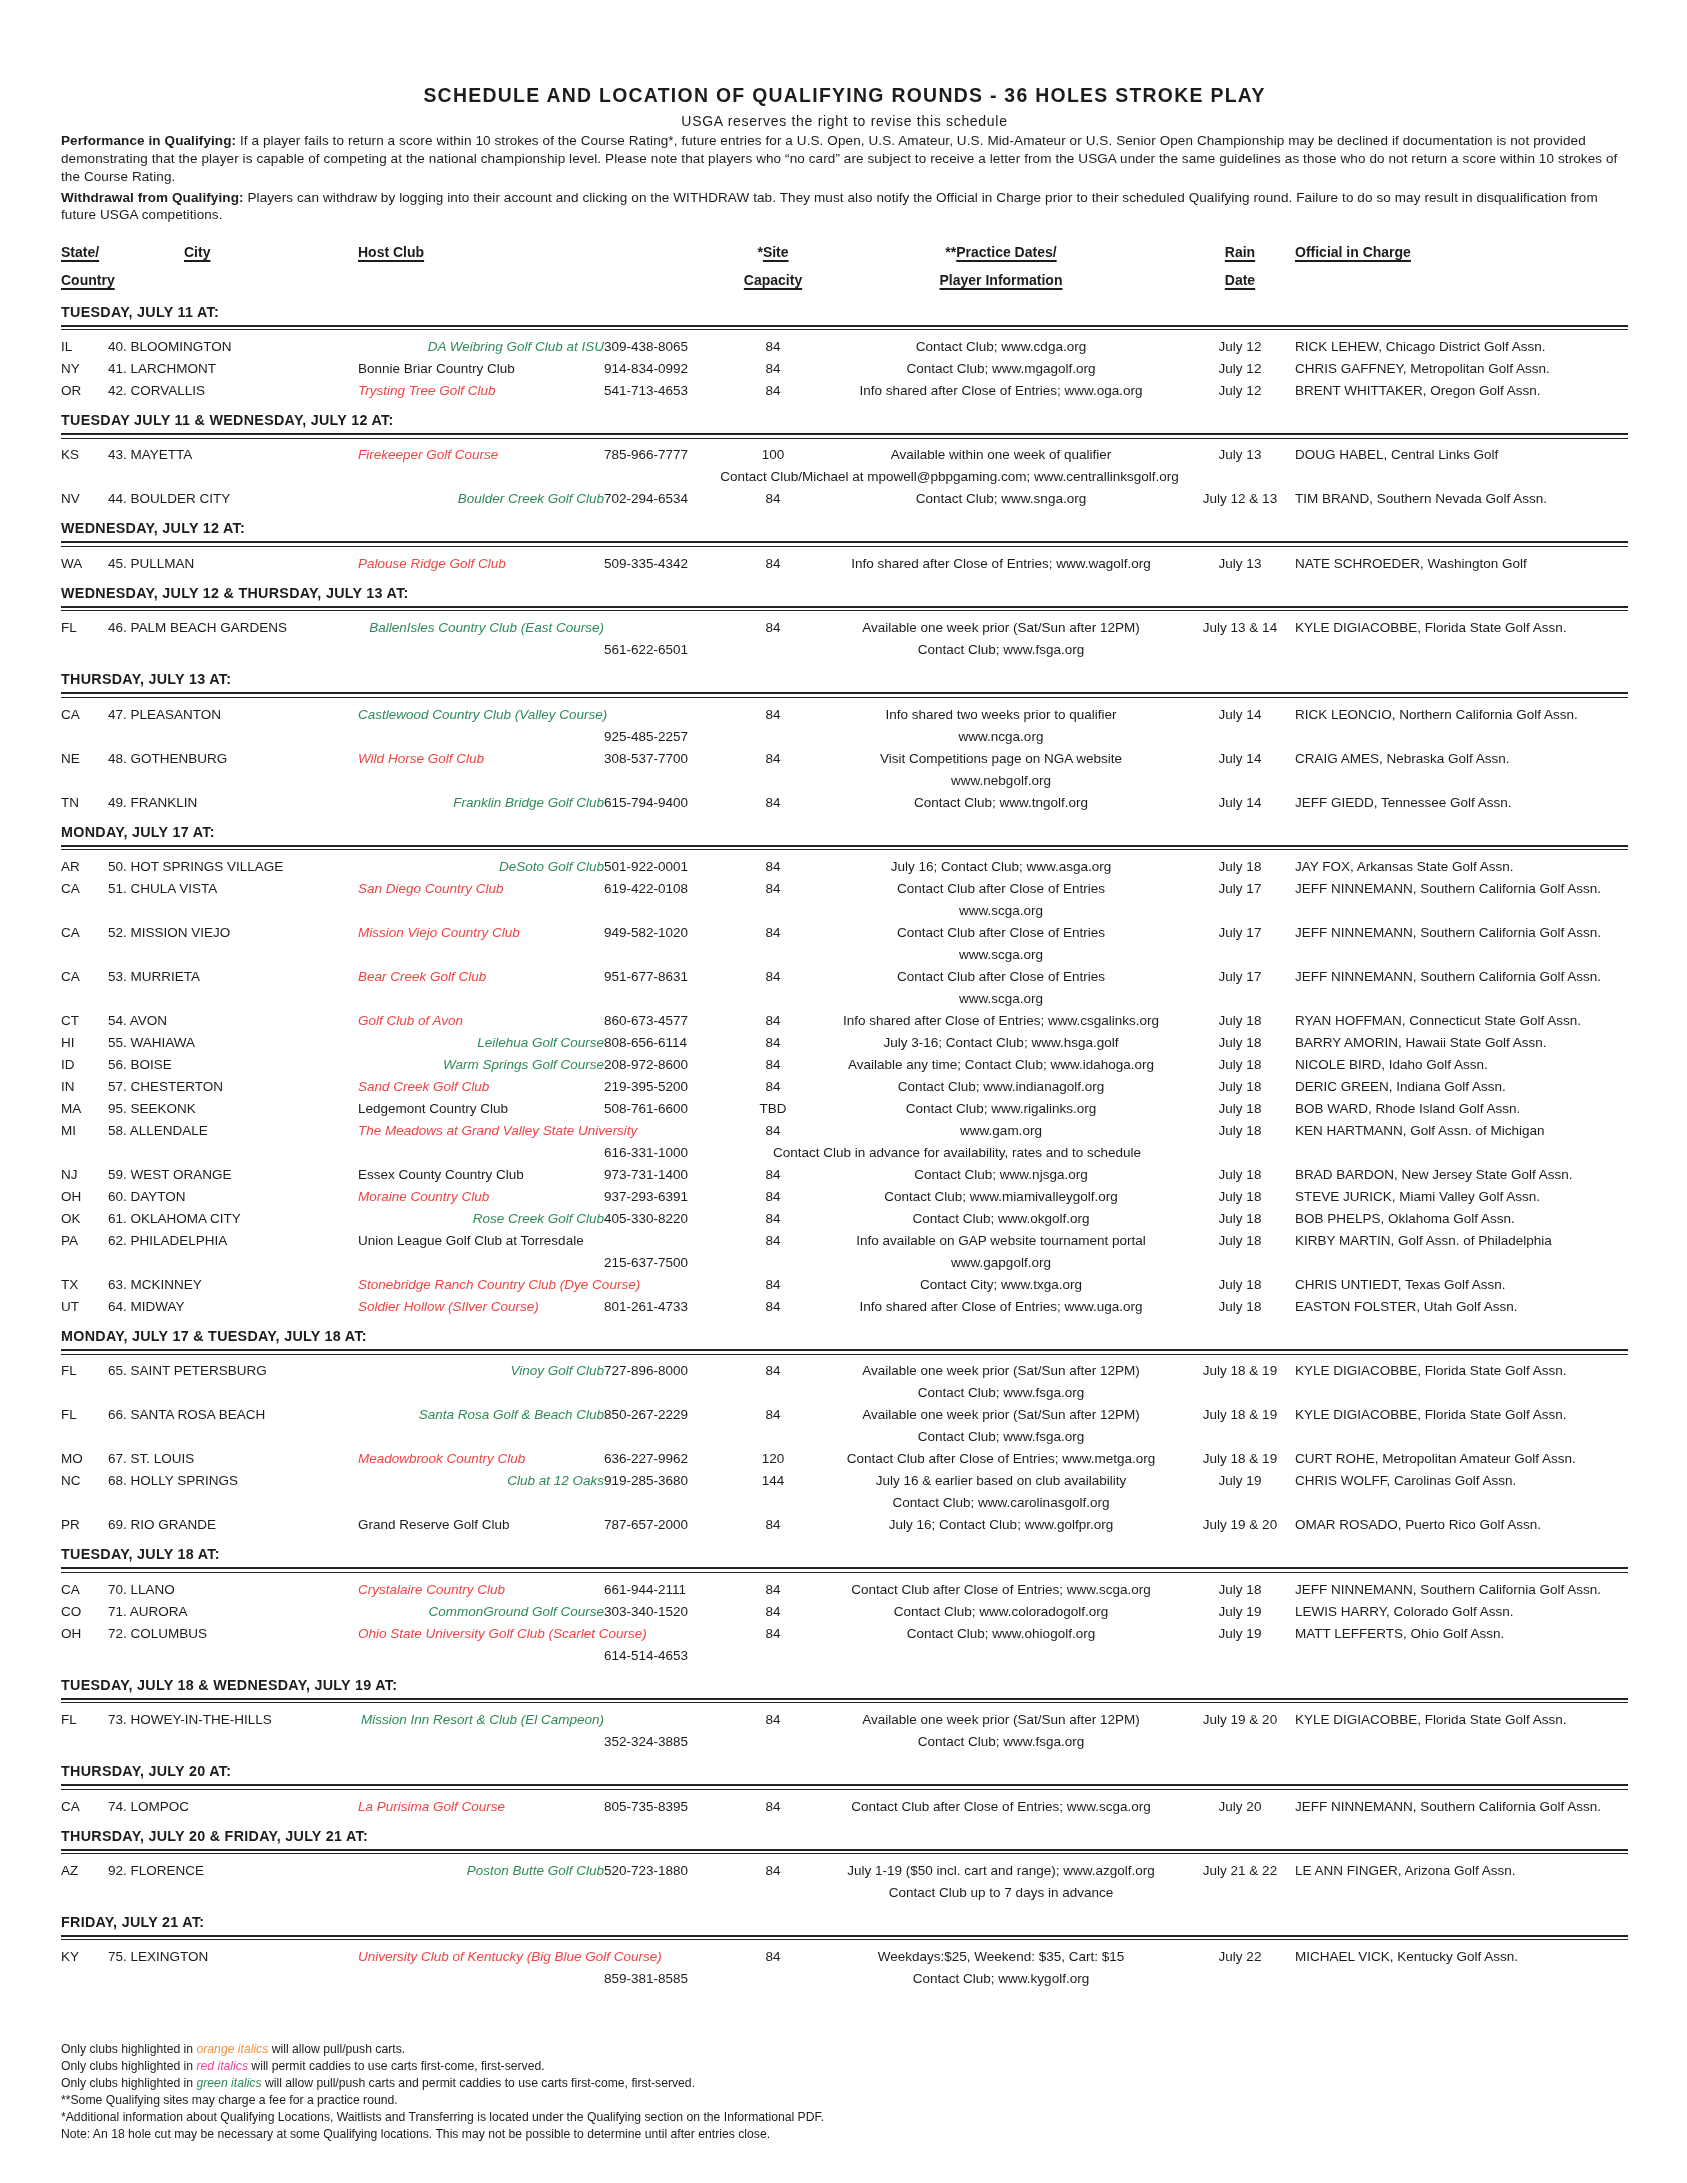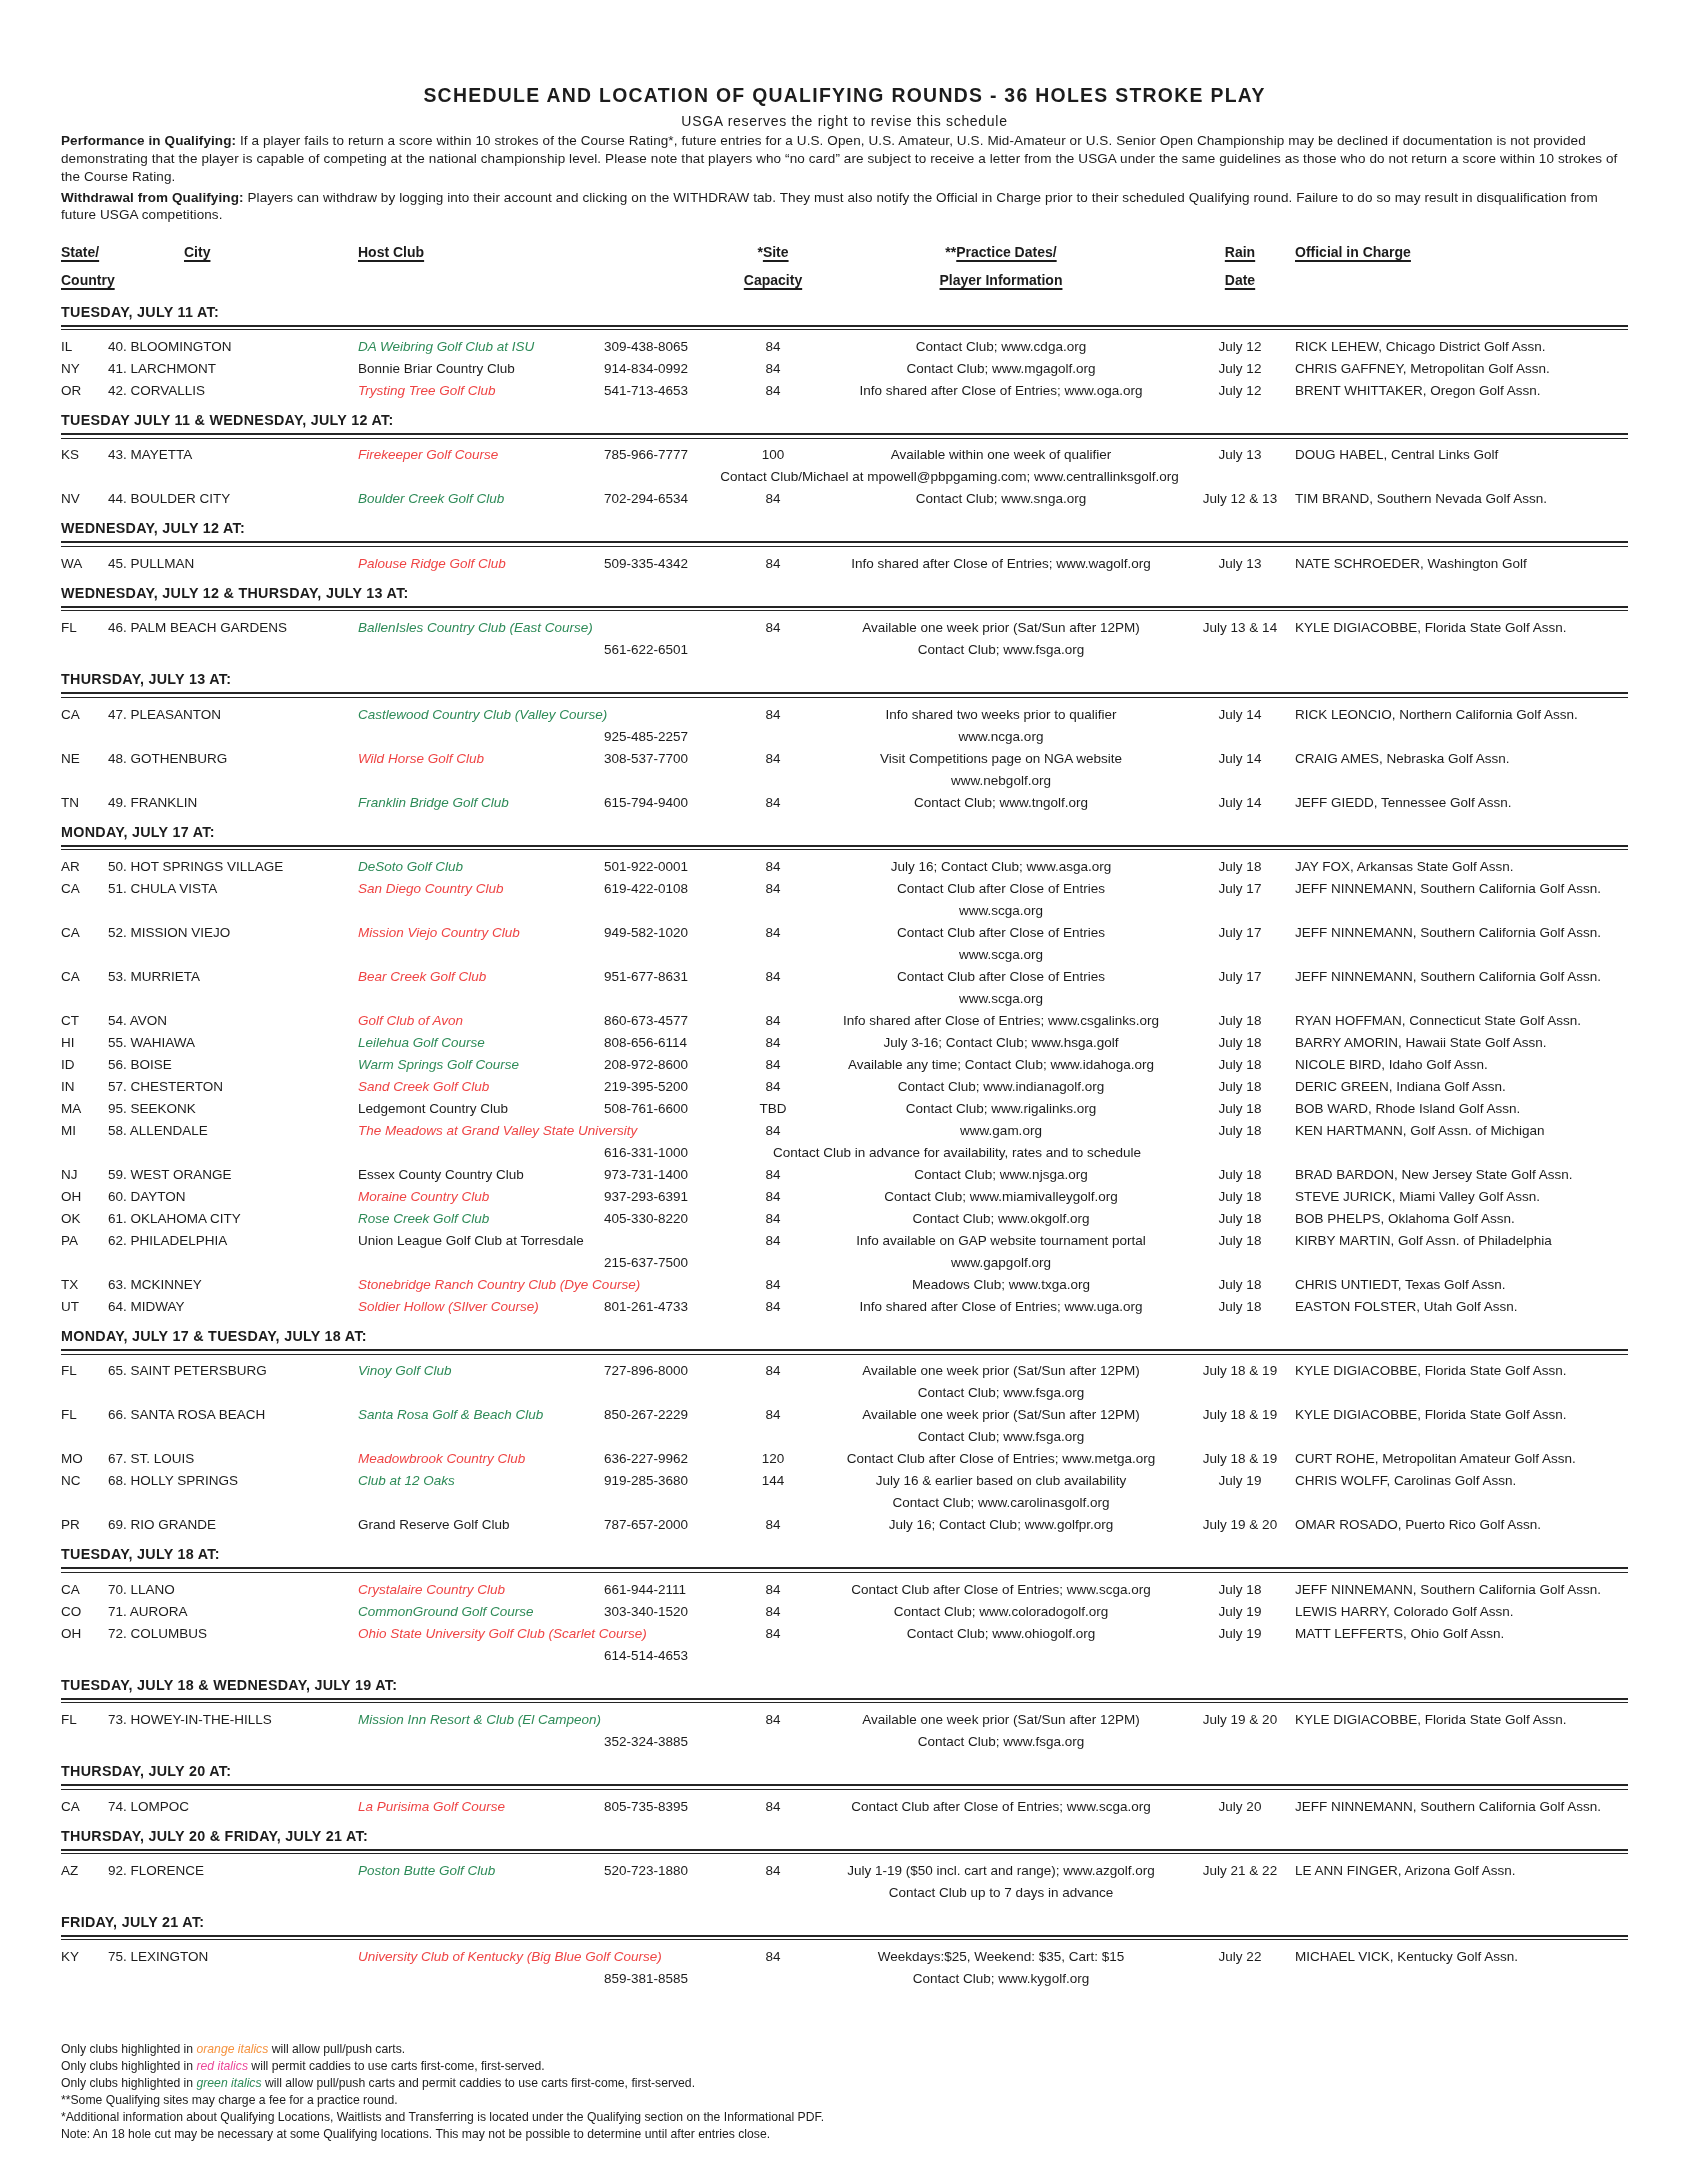--- a/index.html
+++ b/index.html
@@ -16,21 +16,21 @@
   .thead .c5,.thead .c6,.thead .c7{text-align:center;}
   .u{text-decoration:underline;text-decoration-thickness:1.7px;text-underline-offset:3.4px;}
   .sec-h{font-weight:bold;font-size:14.3px;letter-spacing:0.3px;margin-top:10px;white-space:nowrap;}
   .sec-rule{height:2.5px;border-top:2.5px solid #242424;border-bottom:1.3px solid #242424;margin:5px 0 5.9px;}
   .trow{font-size:13.5px;line-height:22px;}
   .trow>div{white-space:nowrap;}
   .cell-state{}
   .cell-city{}
   .cell-club{font-style:normal;}
   .club-orange{color:#ef4444;font-style:italic;}
-  .club-green{color:#2E8B58;font-style:italic;}
+  .club-green{color:#2E8B58;font-style:italic;text-align:right;}
   .club-black{color:#1c1c1c;font-style:normal;}
   .cell-cap,.cell-rain,.cell-info{text-align:center;}
   .fnotes{margin-top:51px;font-size:12.2px;line-height:17px;}
   .fn em{font-style:italic;}
   .em-orange{color:#F5923E;}
   .em-red{color:#ec4899;}
   .em-green{color:#2E8B58;}
 </style>
 </head>
 <body>
@@ -344,21 +344,21 @@
       <div class="grid trow cont">
         <div class="cell-phone" style="grid-column: 4;">215-637-7500</div>
         <div class="cell-info" style="grid-column: 6;">www.gapgolf.org</div>
       </div>
       <div class="grid trow">
         <div class="cell-state">TX</div>
         <div class="cell-city">63. MCKINNEY</div>
         <div class="cell-club club-orange">Stonebridge Ranch Country Club (Dye Course)</div>
         <div class="cell-phone"></div>
         <div class="cell-cap">84</div>
-        <div class="cell-info">Meadows Club; www.txga.org</div>
+        <div class="cell-info">Contact City; www.txga.org</div>
         <div class="cell-rain">July 18</div>
         <div class="cell-official">CHRIS UNTIEDT, Texas Golf Assn.</div>
       </div>
       <div class="grid trow">
         <div class="cell-state">UT</div>
         <div class="cell-city">64. MIDWAY</div>
         <div class="cell-club club-orange">Soldier Hollow (SIlver Course)</div>
         <div class="cell-phone">801-261-4733</div>
         <div class="cell-cap">84</div>
         <div class="cell-info">Info shared after Close of Entries; www.uga.org</div>

